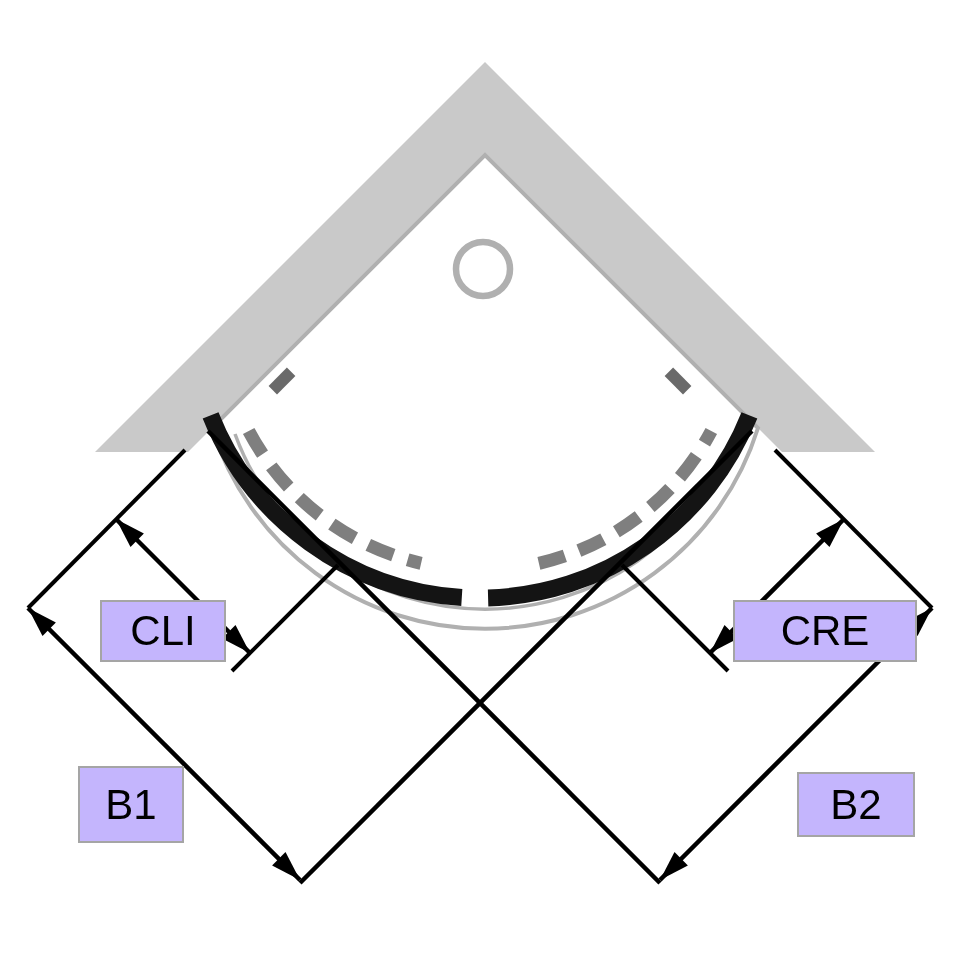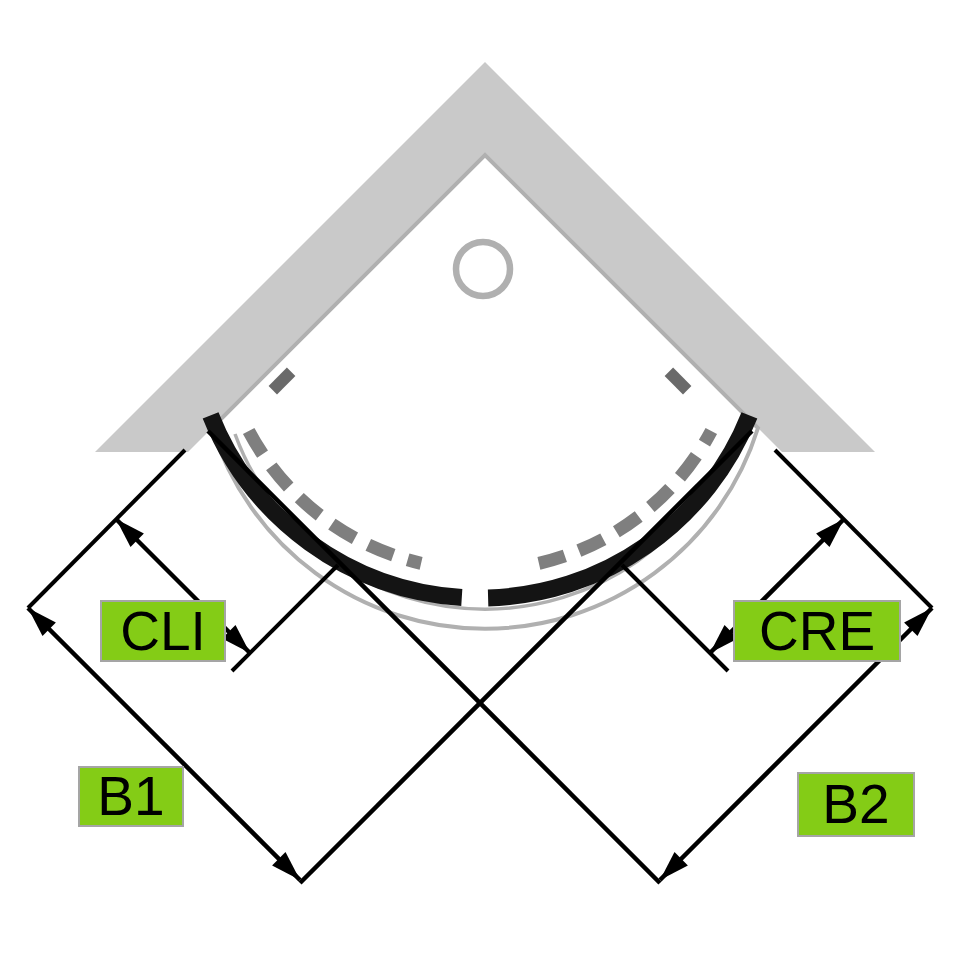--- a/index.html
+++ b/index.html
@@ -6,29 +6,29 @@
   #stage {
     position:relative;
     width:971px; height:971px;
     background:#ffffff;
     font-family:"Liberation Sans", sans-serif;
     overflow:hidden;
   }
   #stage svg { position:absolute; left:0; top:0; }
   .dim-label {
     position:absolute;
-    background:#84cc16;
+    background:#c4b5fd;
     border:2px solid #a5a5a5;
     display:flex; align-items:center; justify-content:center;
-    font-size:55px; color:#000000; line-height:1;
+    font-size:42px; color:#000000; line-height:1;
     box-sizing:border-box;
   }
   #label-cli { left:100px; top:600px; width:126px; height:62px; }
-  #label-cre { left:733px; top:600px; width:168px; height:62px; }
-  #label-b1  { left:78px;  top:766px; width:106px; height:61px; }
+  #label-cre { left:733px; top:600px; width:184px; height:62px; }
+  #label-b1  { left:78px;  top:766px; width:106px; height:77px; }
   #label-b2  { left:797px; top:766px; width:118px; height:65px;margin-top:6px; }
 </style>
 </head>
 <body>
 
 <div id="stage">
 
   <svg width="971" height="971" viewBox="0 0 971 971">
 
     <path d="M 485,62 L 95,452 L 188,452 L 485,155 L 782,452 L 875,452 Z" fill="#c9c9c9"></path>

